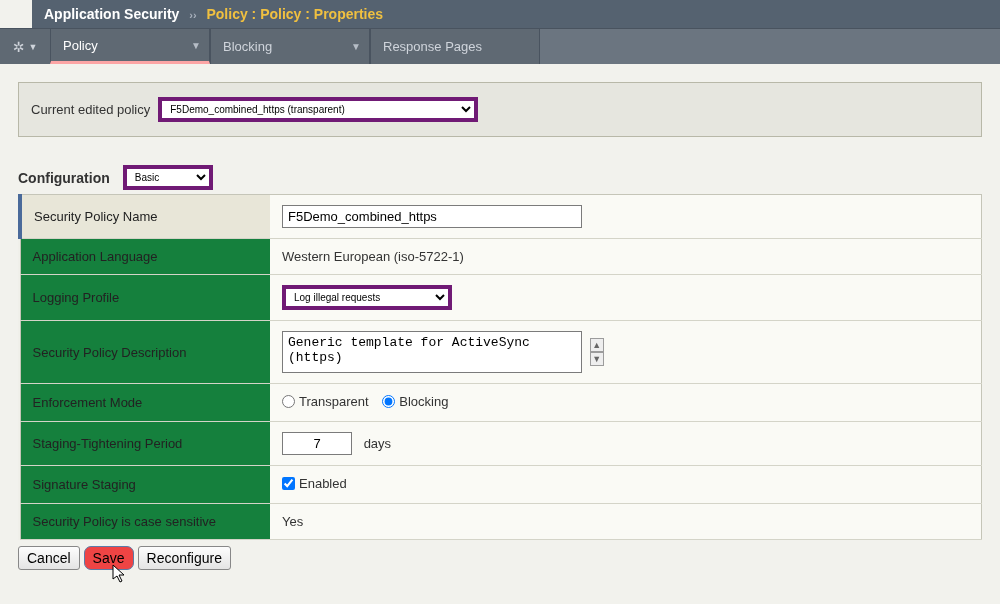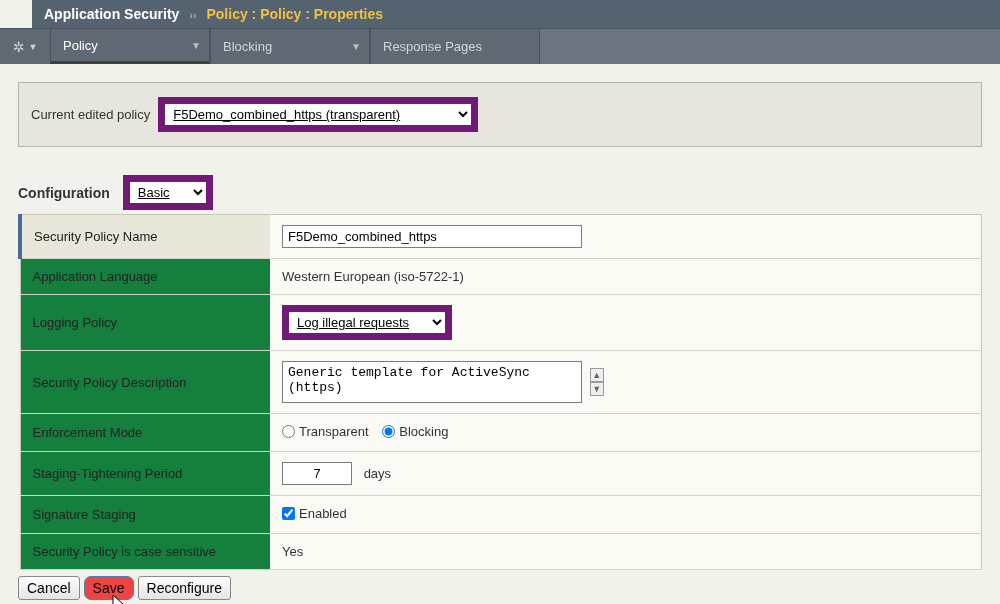--- a/index.html
+++ b/index.html
@@ -5,28 +5,28 @@
     * { box-sizing: border-box; margin: 0; padding: 0; }
     body { font-family: Arial, Helvetica, sans-serif; font-size: 13px; background: #f2f2ed; color: #333; width: 1000px; }
     
     .breadcrumb { background: #556270; color: #fff; padding: 6px 12px; font-size: 14px; font-weight: bold; margin-left: 32px; }
     .breadcrumb .sep { color: #a8b0bc; margin: 0 6px; font-size: 11px; }
     .breadcrumb .active { color: #f0c040; }
     
     .tabbar { background: #6b7580; display: flex; align-items: stretch; height: 36px; border-top: 1px solid #49535f; }
     .tabbar .gear { width: 50px; display: flex; align-items: center; justify-content: center; background: #5f6973; color: #cfd4db; font-size: 14px; cursor: pointer; }
     .tabbar .tab { display: flex; align-items: center; padding: 0 20px 0 12px; background: #5f6973; color: #cfd4db; border-left: 1px solid #49535f; border-right: 1px solid #49535f; position: relative; min-width: 160px; cursor: pointer; }
-    .tabbar .tab.active { color: #fff; border-bottom: 3px solid #404040; text-align: center; }
+    .tabbar .tab.active { color: #fff; border-bottom: 3px solid #fca5a5; text-align: center; }
     .tabbar .tab .chev { position: absolute; right: 8px; font-size: 10px; color: #b6bdc6; }
     
     .page { padding: 18px; }
     
     .panel-current { background: #e6e6df; border: 1px solid #b8b8a8; padding: 14px 12px; display: flex; align-items: center; gap: 8px; }
     .panel-current label { color: #333; }
-    .select { font-family: inherit; font-size: 13px; background: #fff; border: 7px solid #701a75; padding: 2px 4px; text-decoration: underline; }
+    .select { font-family: inherit; font-size: 10px; background: #fff; border: 4px solid #701a75; padding: 2px 4px; }
     
     .config-row { margin-top: 28px; display: flex; align-items: center; gap: 6px; font-weight: bold; font-size: 14px; }
     
     .form-table { width: 100%; border: 1px solid #c5c5b8; margin-top: 4px; border-collapse: collapse; background: #f0f0ea; }
     .form-table tr { border-bottom: 1px solid #d4d4c8; }
     .form-table td { padding: 10px 12px; vertical-align: middle; }
     .form-table td.label { width: 250px; background: #15803d; color: #222; }
     .form-table tr.highlight td.label { border-left: 4px solid #4a6a9a; background: #e8e6d8; }
     .form-table td.field { background: #fafaf5; }
     
@@ -95,21 +95,21 @@
       <td class="label">Security Policy Name</td>
       <td class="field">
         <input type="text" class="w-policy-name" value="F5Demo_combined_https" style="">
       </td>
     </tr>
     <tr>
       <td class="label">Application Language</td>
       <td class="field">Western European (iso-5722-1)</td>
     </tr>
     <tr>
-      <td class="label">Logging Policy</td>
+      <td class="label">Logging Profile</td>
       <td class="field">
         <select class="select" style="width:170px;">
           <option>Log illegal requests</option>
         </select>
       </td>
     </tr>
     <tr>
       <td class="label">Security Policy Description</td>
       <td class="field">
         <textarea style="">Generic template for ActiveSync (https)</textarea>

